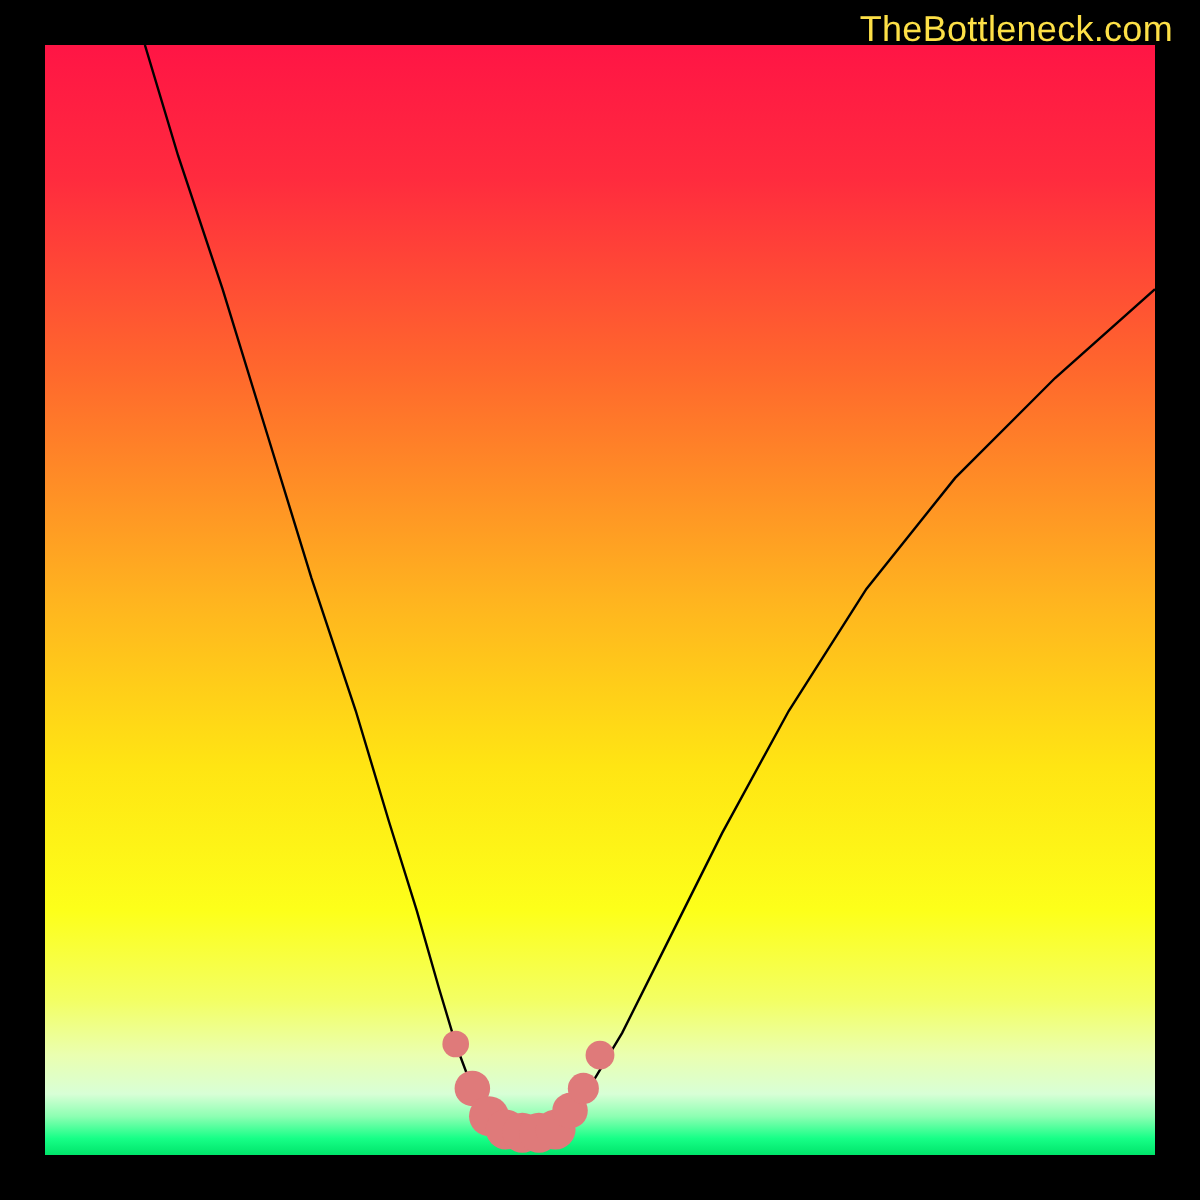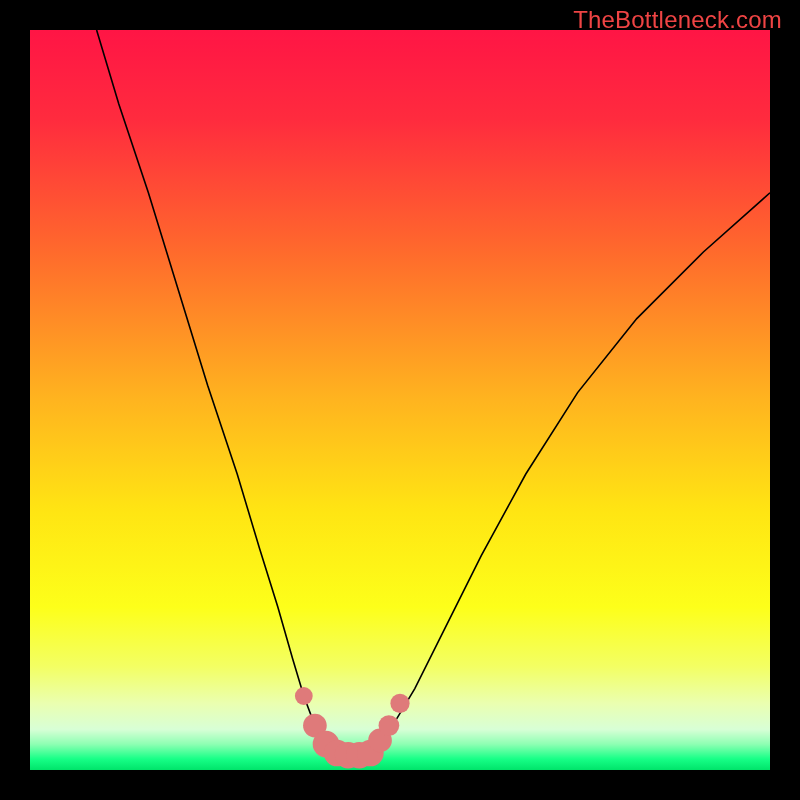--- a/index.html
+++ b/index.html
@@ -22,21 +22,21 @@
   .gradient {
     position: absolute;
     inset: 0;
   }
   .watermark {
     position: absolute;
     top: 6px;
     right: 18px;
     font-size: 24px;
     font-weight: 400;
-    color: #ef4444;
+    color: #fde047;
     letter-spacing: 0.2px;
   }
   svg.overlay {
     position: absolute;
     inset: 0;
   }
 </style>
 </head>
 <body>
 

